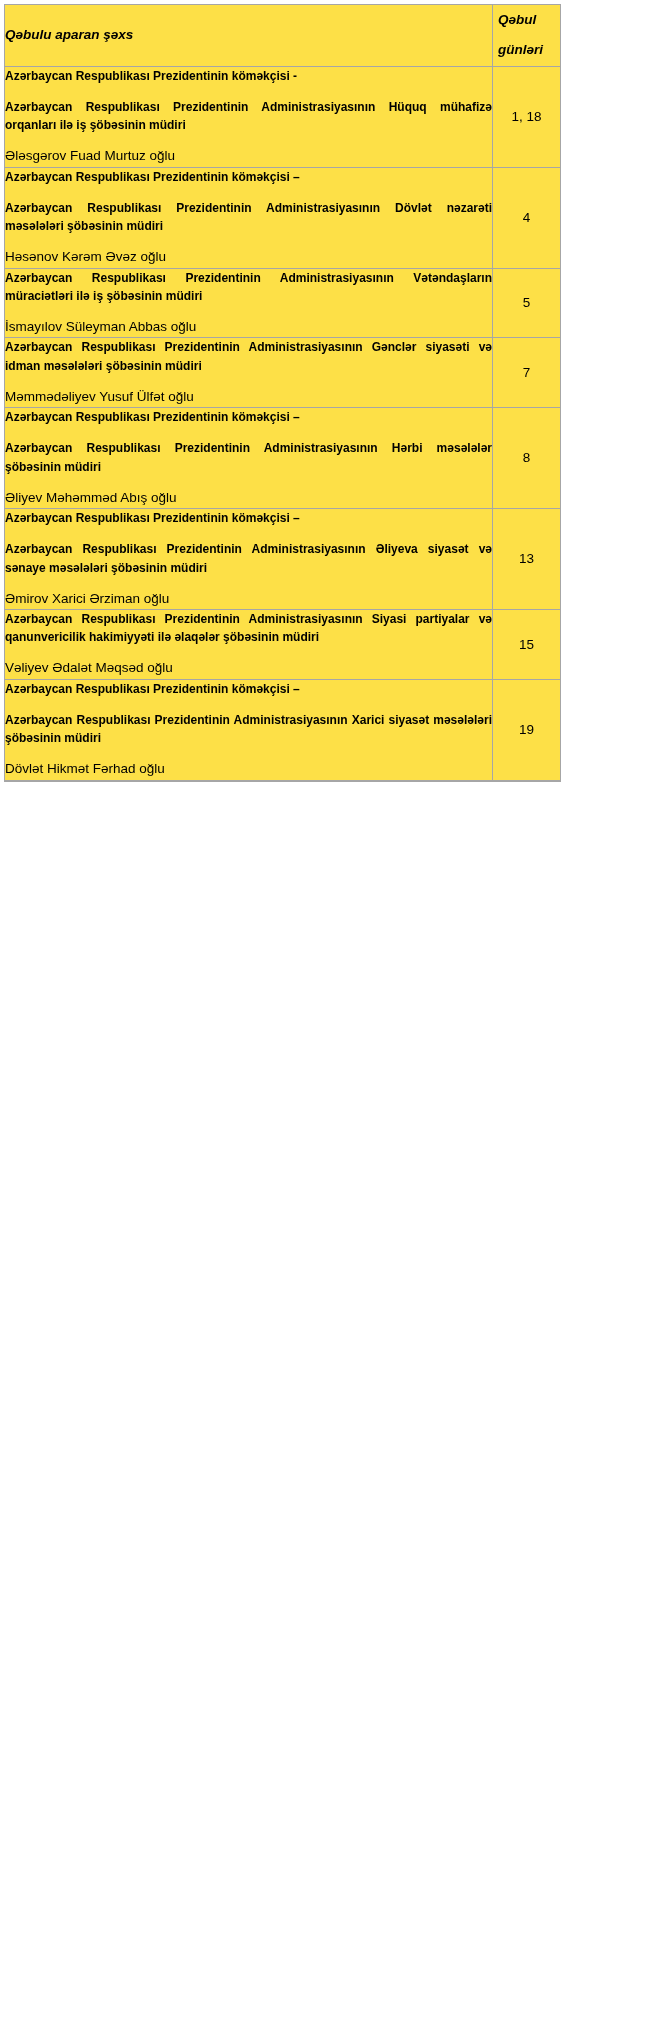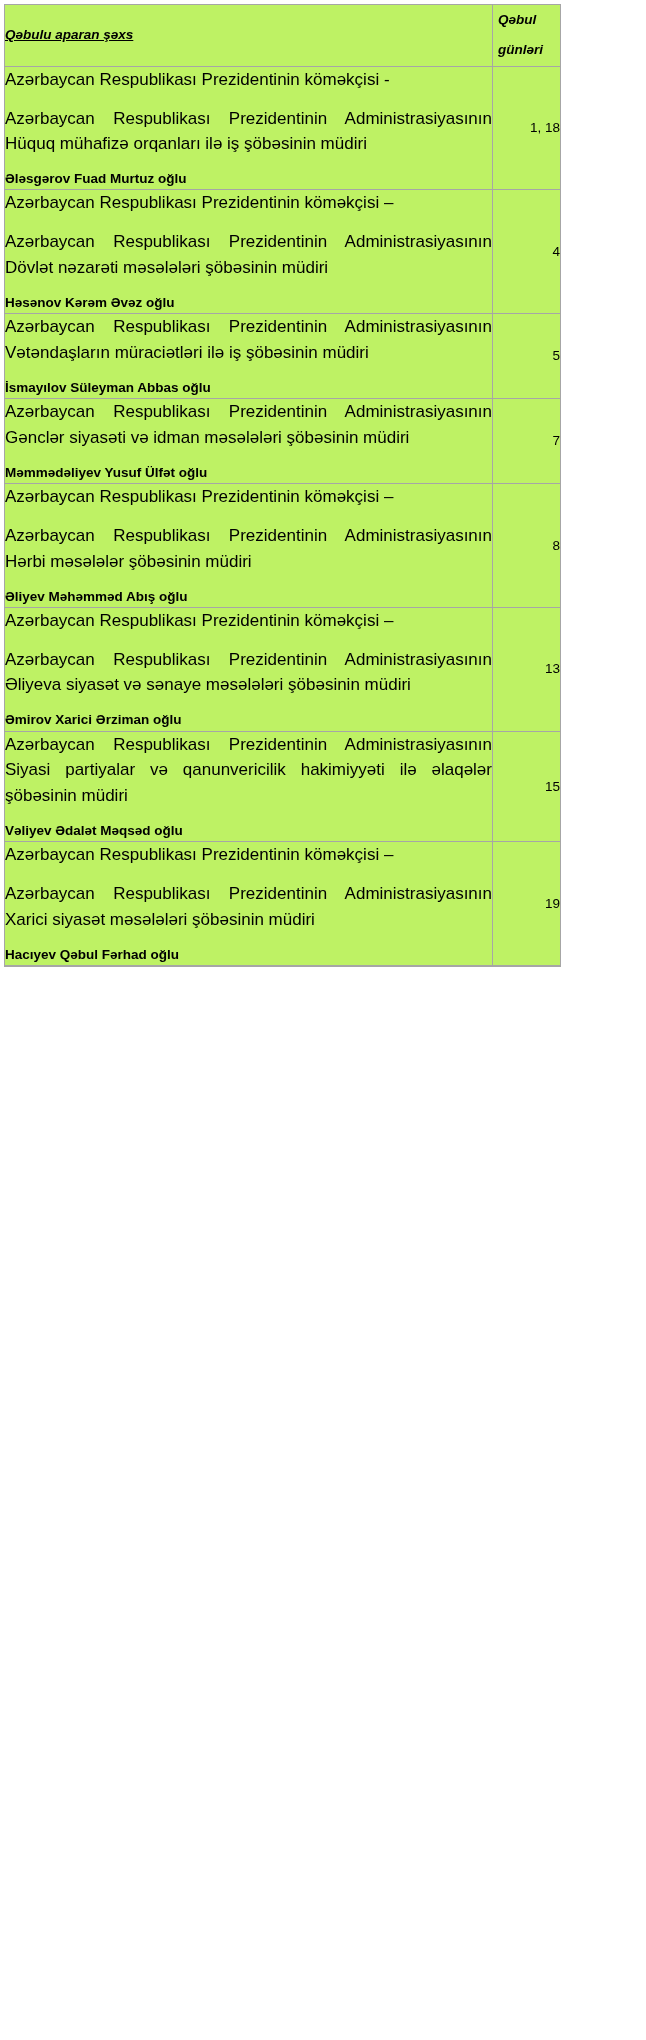--- a/index.html
+++ b/index.html
@@ -31,79 +31,78 @@
     border: 1px solid #a6a6a6;
   }
   table.reception-table col.col-person { width: 488px; }
   table.reception-table col.col-days   { width: 68px; }
 
   table.reception-table th,
   table.reception-table td {
     border: 1px solid #a6a6a6;
     vertical-align: middle;
     padding: 0;
-    background: #bef264;
+    background: #fde047;
     margin-top: 19px;
   }
 
   
   thead th {
     padding: 9px 8px 9px 8px;
   }
   .hdr-person {
     font-size: 13.5px;
     font-weight: bold;
     font-style: italic;
     text-align: left;
     line-height: 2.25;
-    text-decoration: underline;
   }
   .hdr-days {
     font-size: 13.5px;
     font-weight: bold;
     font-style: italic;
     text-align: left;
     line-height: 2.25;
     padding-left: 5px;
   }
 
   
   td.person-cell {
     padding: 6px 6px 8px 7px;
   }
   td.days-cell {
     font-size: 13.5px;
     font-weight: normal;
-    text-align: right;
+    text-align: center;
     padding: 0 3px 0 4px;
     line-height: 1.45;
   }
 
   .title-line {
-    font-size: 17px;
-    font-weight: normal;
+    font-size: 12px;
+    font-weight: bold;
     line-height: 1.52;
     text-align: justify;
     text-align-last: left;
     margin: 0;
     word-spacing: 0;
     hyphens: none;
   }
   .title-line.justify-all {
     text-align: justify;
   }
   .title-line.plain {
     text-align: left;
   }
   .spacer {
     height: 13px;
   }
   .name-line {
     font-size: 13.5px;
-    font-weight: bold;
+    font-weight: normal;
     line-height: 1.5;
     text-align: left;
     margin: 0;
     padding-top: 12px;
   }
 </style>
 </head>
 <body>
 
 <div class="page">
@@ -193,21 +192,21 @@
           <p class="name-line">Vəliyev Ədalət Məqsəd oğlu</p>
         </td>
         <td class="days-cell">15</td>
       </tr>
 
       <tr>
         <td class="person-cell">
           <p class="title-line plain">Azərbaycan Respublikası Prezidentinin köməkçisi –</p>
           <div class="spacer"></div>
           <p class="title-line justify-all">Azərbaycan Respublikası Prezidentinin Administrasiyasının Xarici siyasət məsələləri şöbəsinin müdiri</p>
-          <p class="name-line">Hacıyev Qəbul Fərhad oğlu</p>
+          <p class="name-line">Dövlət Hikmət Fərhad oğlu</p>
         </td>
         <td class="days-cell">19</td>
       </tr>
 
       <tr>
         <td class="person-cell">
           
         </td>
         <td class="days-cell"></td>
       </tr>

